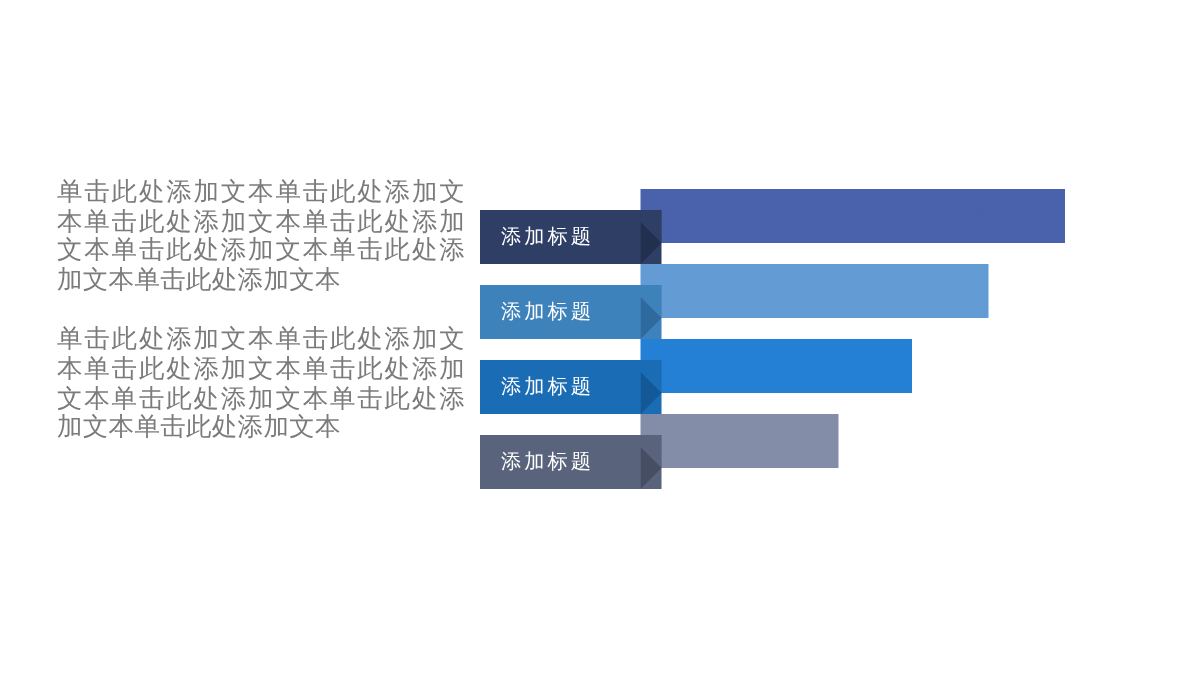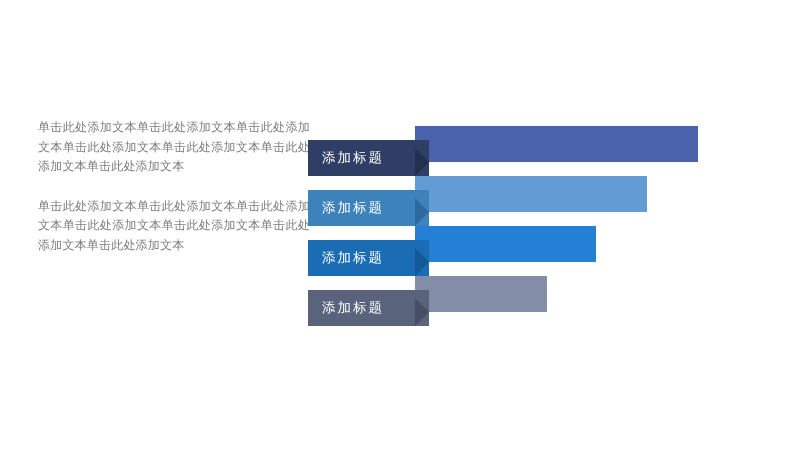--- a/index.html
+++ b/index.html
@@ -22,36 +22,36 @@
   }
 
   
   #desc-column {
     position: absolute;
     left: 38px;
     top: 118px;
     width: 272px;
   }
   .desc-para {
-    font-size: 12px;
+    font-size: 17px;
     line-height: 19.6px;
     color: #7b7b7b;
     text-align: justify;
     text-justify: inter-ideograph;
     letter-spacing: 0.2px;
     margin: 0;
   }
   .desc-para + .desc-para {
     margin-top: 20px;
   }
 
   
   #chart {
     position: absolute;
-    left: 308px;
+    left: 320px;
     top: 110px;
     width: 470px;
     height: 215px;
   }
 
   .bar-row {
     position: absolute;
     left: 0;
     width: 100%;
     height: 50px;

